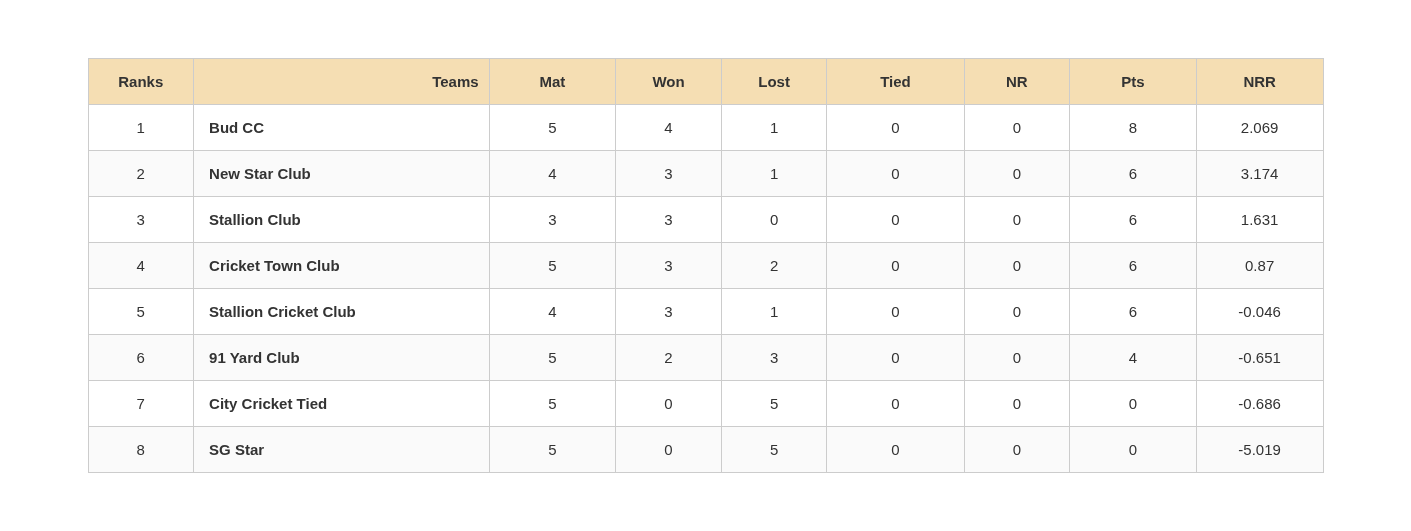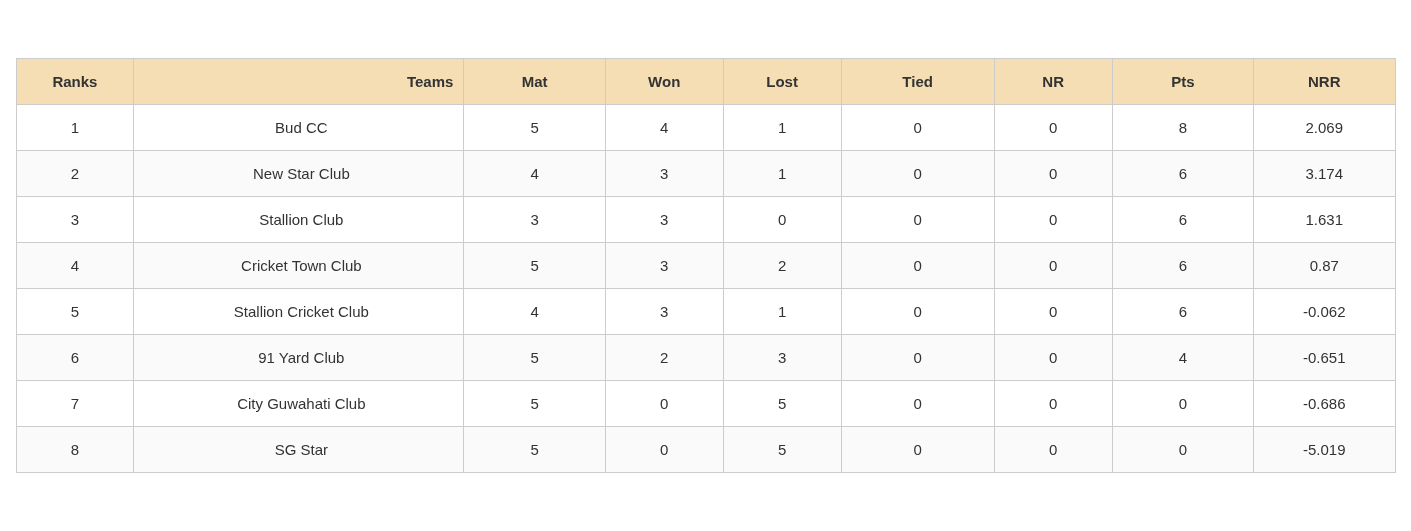--- a/index.html
+++ b/index.html
@@ -13,21 +13,21 @@
       font-family: Arial, sans-serif;
       font-size: 15px;
       display: flex;
       justify-content: center;
       align-items: center;
       min-height: 531px;
       width: 1411px;
     }
 
     .table-container {
-      width: 1380px;
+      width: 1236px;
     }
 
     table {
       width: 100%;
       border-collapse: collapse;
       border: 1px solid #ccc;
     }
 
     thead tr {
       background-color: #f5deb3;
@@ -62,23 +62,23 @@
       border: 1px solid #ccc;
       color: #333;
       font-size: 15px;
     }
 
     tbody td.rank-col {
       text-align: center;
     }
 
     tbody td.team-name {
-      text-align: center;
+      text-align: left;
       padding-left: 15px;
-      font-weight: normal;
+      font-weight: bold;
     }
 
     col.ranks-col { width: 100px; }
     col.teams-col { width: 280px; }
     col.mat-col   { width: 120px; }
     col.won-col   { width: 100px; }
     col.lost-col  { width: 100px; }
     col.tied-col  { width: 130px; }
     col.nr-col    { width: 100px; }
     col.pts-col   { width: 120px; }
@@ -160,36 +160,36 @@
         </tr>
         <tr>
           <td class="rank-col">5</td>
           <td class="team-name">Stallion Cricket Club</td>
           <td>4</td>
           <td>3</td>
           <td>1</td>
           <td>0</td>
           <td>0</td>
           <td>6</td>
-          <td>-0.062</td>
+          <td>-0.046</td>
         </tr>
         <tr>
           <td class="rank-col">6</td>
           <td class="team-name">91 Yard Club</td>
           <td>5</td>
           <td>2</td>
           <td>3</td>
           <td>0</td>
           <td>0</td>
           <td>4</td>
           <td>-0.651</td>
         </tr>
         <tr>
           <td class="rank-col">7</td>
-          <td class="team-name">City Guwahati Club</td>
+          <td class="team-name">City Cricket Tied</td>
           <td>5</td>
           <td>0</td>
           <td>5</td>
           <td>0</td>
           <td>0</td>
           <td>0</td>
           <td>-0.686</td>
         </tr>
         <tr>
           <td class="rank-col">8</td>

